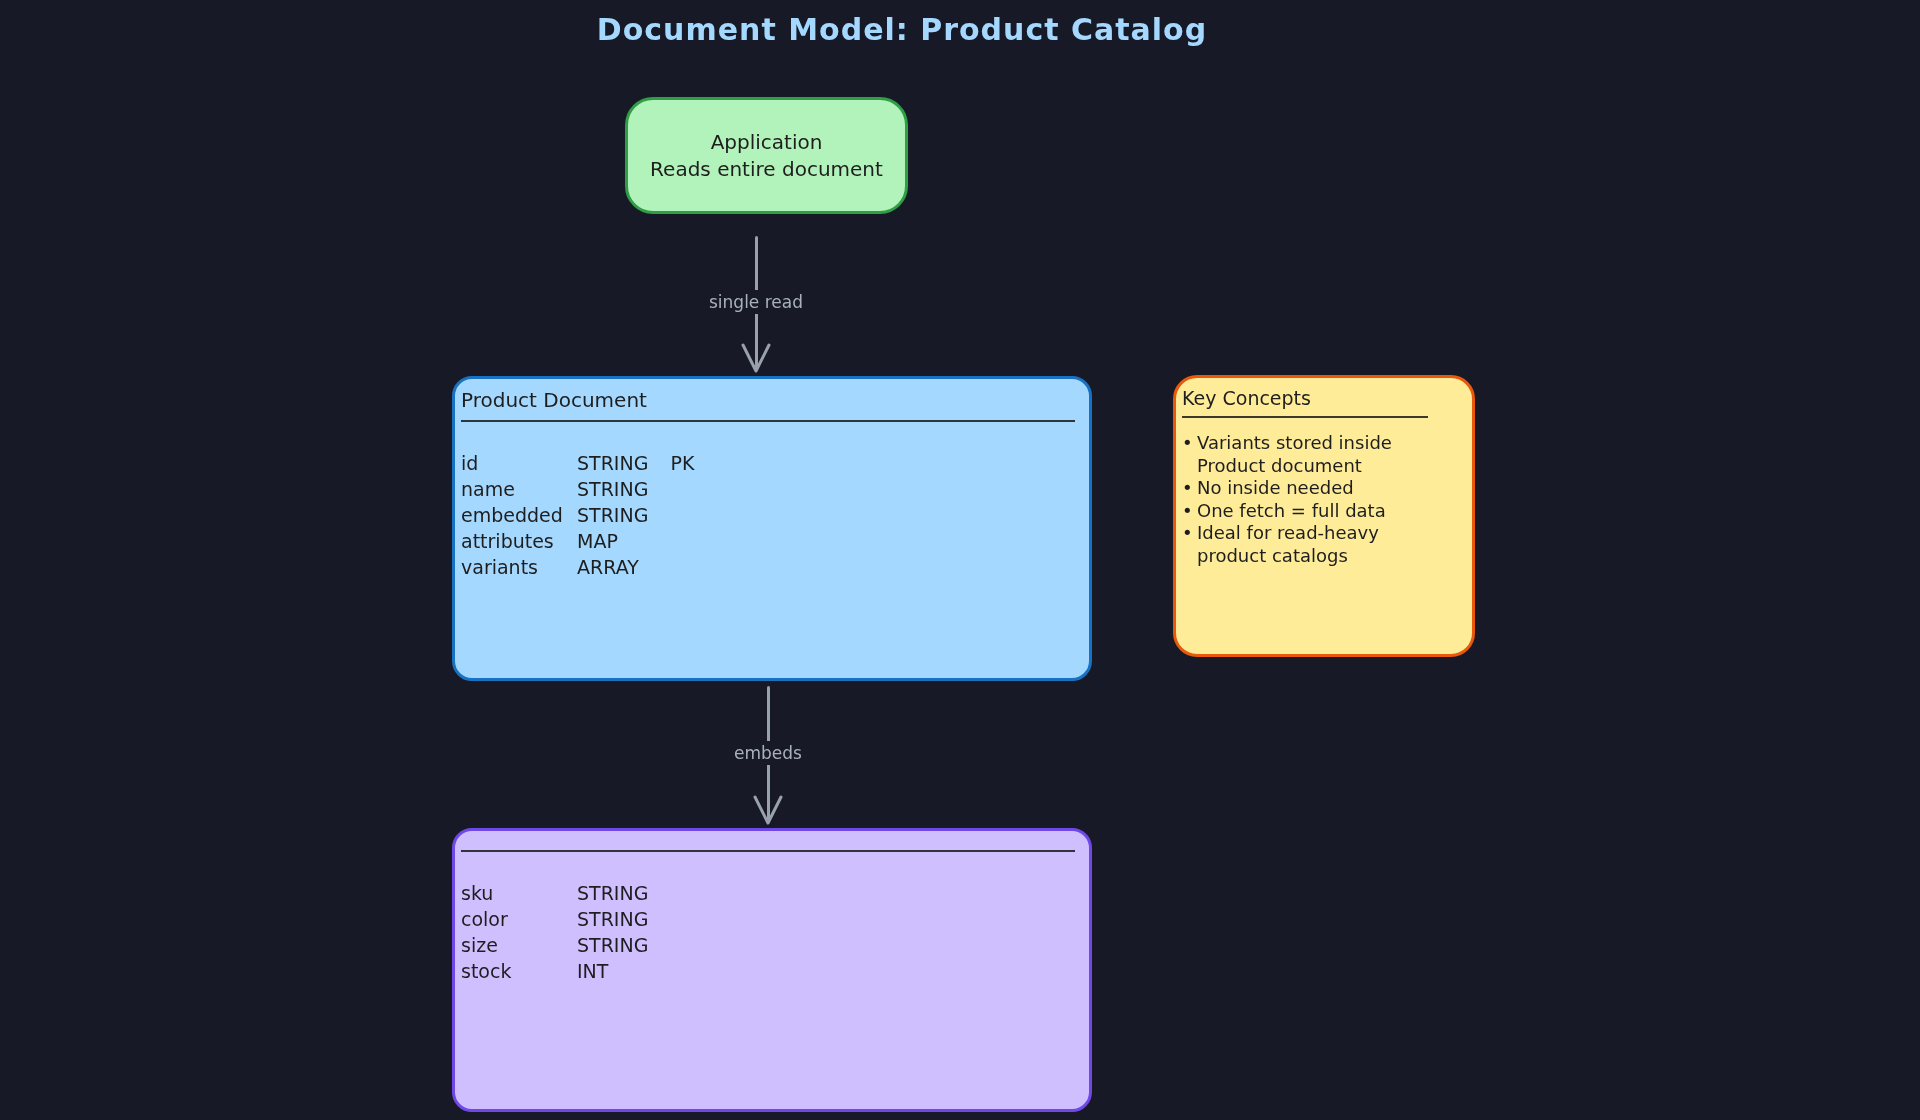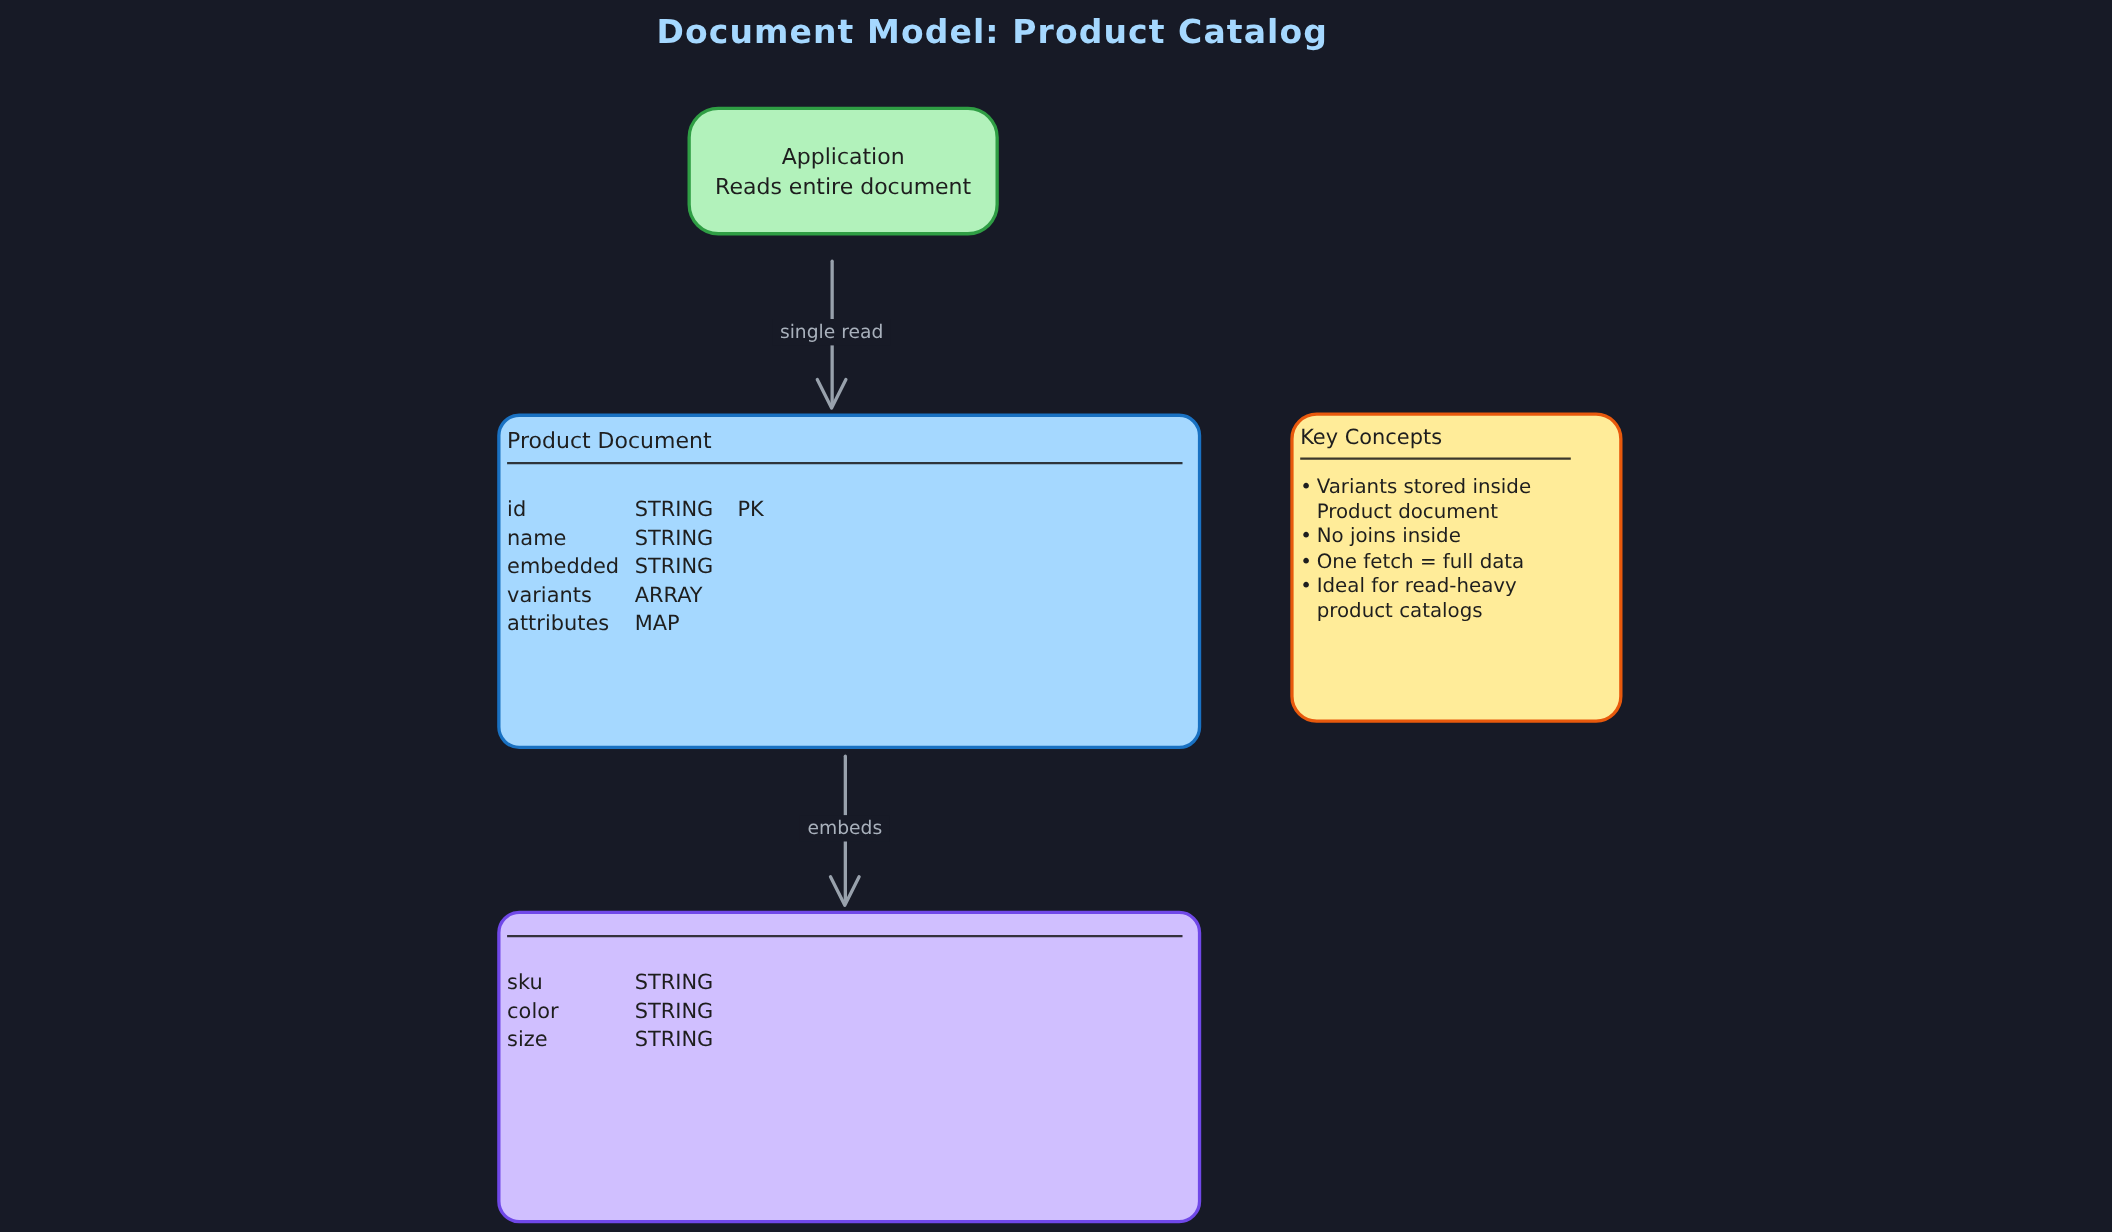--- a/index.html
+++ b/index.html
@@ -109,47 +109,47 @@
       <span class="fname">name</span>
       <span class="ftype">STRING</span>
       <span class="fkey"></span>
     </div>
     <div class="frow">
       <span class="fname">embedded</span>
       <span class="ftype">STRING</span>
       <span class="fkey"></span>
     </div>
     <div class="frow">
-      <span class="fname">variants</span>
-      <span class="ftype">ARRAY</span>
+      <span class="fname">attributes</span>
+      <span class="ftype">MAP</span>
       <span class="fkey"></span>
     </div>
     <div class="frow">
-      <span class="fname">attributes</span>
-      <span class="ftype">MAP</span>
+      <span class="fname">variants</span>
+      <span class="ftype">ARRAY</span>
       <span class="fkey"></span>
     </div>
   </div>
 </div>
 
 <div class="note">
   <div class="hdr">Key Concepts</div>
   <div class="divider"></div>
   <div class="klines">
     <div class="kline">
       <span class="kprefix">•</span>
       <span>Variants stored inside</span>
     </div>
     <div class="kline">
       <span class="kprefix"></span>
       <span>Product document</span>
     </div>
     <div class="kline">
       <span class="kprefix">•</span>
-      <span>No joins inside</span>
+      <span>No inside needed</span>
     </div>
     <div class="kline">
       <span class="kprefix">•</span>
       <span>One fetch = full data</span>
     </div>
     <div class="kline">
       <span class="kprefix">•</span>
       <span>Ideal for read-heavy</span>
     </div>
     <div class="kline">
@@ -178,14 +178,19 @@
     <div class="frow">
       <span class="fname">color</span>
       <span class="ftype">STRING</span>
       <span class="fkey"></span>
     </div>
     <div class="frow">
       <span class="fname">size</span>
       <span class="ftype">STRING</span>
       <span class="fkey"></span>
     </div>
+    <div class="frow">
+      <span class="fname">stock</span>
+      <span class="ftype">INT</span>
+      <span class="fkey"></span>
+    </div>
   </div>
 </div>
 
 </body></html>

